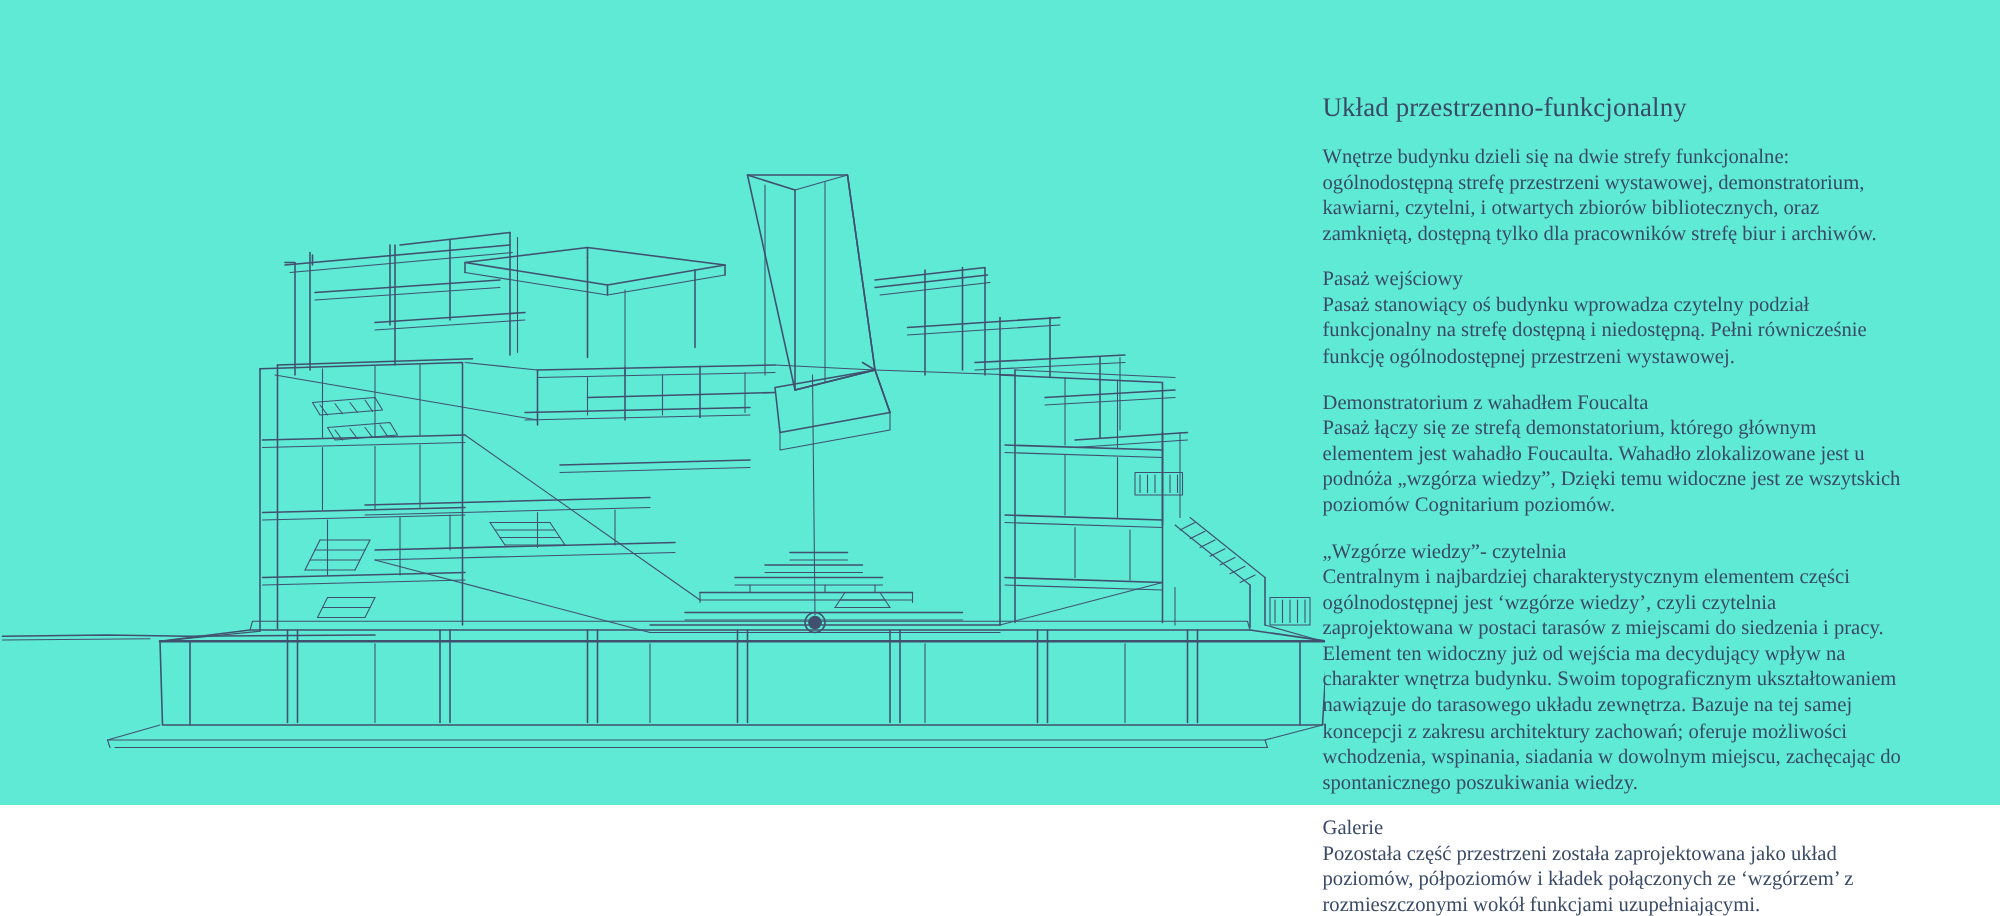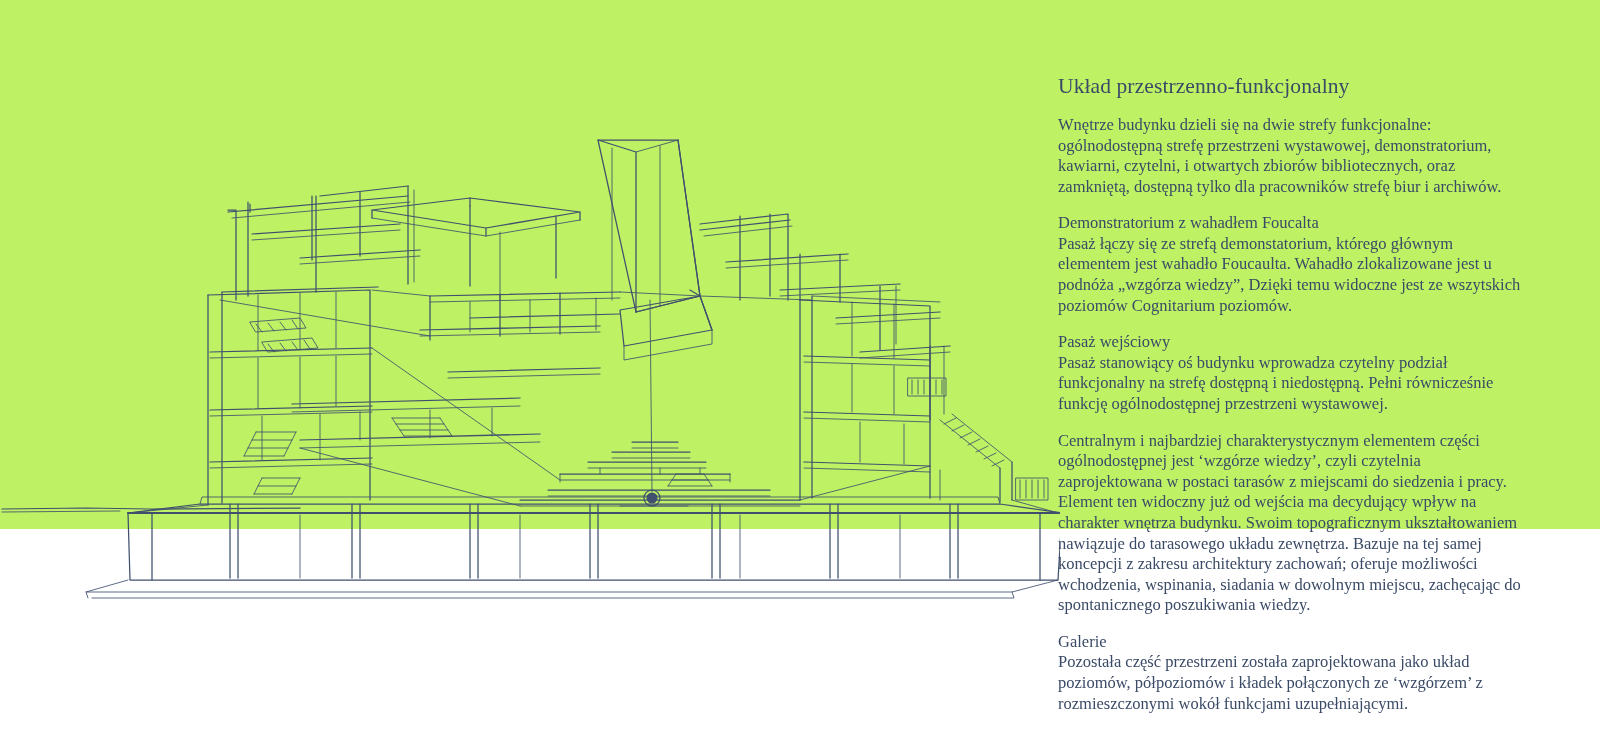--- a/index.html
+++ b/index.html
@@ -11,22 +11,22 @@
   body {
     width: 1600px;
     height: 733px;
     overflow: hidden;
     font-family: "Liberation Serif", serif;
     color: #3c4a63;
   }
   #page {
     position: relative;
     width: 1600px;
-    height: 529px;
-    background: #bef264;
+    height: 644px;
+    background: #5eead4;
   }
 
   
   #drawing {
     position: absolute;
     left: 0;
     top: 0;
     width: 1060px;
     height: 733px;
   }
@@ -308,30 +308,31 @@
 
   <div id="text-col">
 
     <h1 class="doc-title">Układ przestrzenno-funkcjonalny</h1>
 
     <div class="block">
       <p class="para-lead">Wnętrze budynku dzieli się na dwie strefy funkcjonalne: ogólnodostępną strefę przestrzeni wystawowej, demonstratorium, kawiarni, czytelni, i otwartych zbiorów bibliotecznych, oraz zamkniętą, dostępną tylko dla pracowników strefę biur i archiwów.</p>
     </div>
 
     <div class="block">
+      <p class="heading">Pasaż wejściowy</p>
+      <p class="para">Pasaż stanowiący oś budynku wprowadza czytelny podział funkcjonalny na strefę dostępną i niedostępną. Pełni równicześnie funkcję ogólnodostępnej przestrzeni wystawowej.</p>
+    </div>
+
+    <div class="block">
       <p class="heading">Demonstratorium z wahadłem Foucalta</p>
       <p class="para">Pasaż łączy się ze strefą demonstatorium, którego głównym elementem jest wahadło Foucaulta. Wahadło zlokalizowane jest u podnóża „wzgórza wiedzy”, Dzięki temu widoczne jest ze wszytskich poziomów Cognitarium poziomów.</p>
     </div>
 
     <div class="block">
-      <p class="heading">Pasaż wejściowy</p>
-      <p class="para">Pasaż stanowiący oś budynku wprowadza czytelny podział funkcjonalny na strefę dostępną i niedostępną. Pełni równicześnie funkcję ogólnodostępnej przestrzeni wystawowej.</p>
-    </div>
-
-    <div class="block">
+      <p class="heading">„Wzgórze wiedzy”- czytelnia</p>
       <p class="para">Centralnym i najbardziej charakterystycznym elementem części ogólnodostępnej jest ‘wzgórze wiedzy’, czyli czytelnia zaprojektowana w postaci tarasów z miejscami do siedzenia i pracy. Element ten widoczny już od wejścia ma decydujący wpływ na charakter wnętrza budynku. Swoim topograficznym ukształtowaniem nawiązuje do tarasowego układu zewnętrza. Bazuje na tej samej koncepcji z zakresu architektury zachowań; oferuje możliwości wchodzenia, wspinania, siadania w dowolnym miejscu, zachęcając do spontanicznego poszukiwania wiedzy.</p>
     </div>
 
     <div class="block">
       <p class="heading">Galerie</p>
       <p class="para">Pozostała część przestrzeni została zaprojektowana jako układ poziomów, półpoziomów i kładek połączonych ze ‘wzgórzem’ z rozmieszczonymi wokół funkcjami uzupełniającymi.</p>
     </div>
 
   </div>
 </div>

